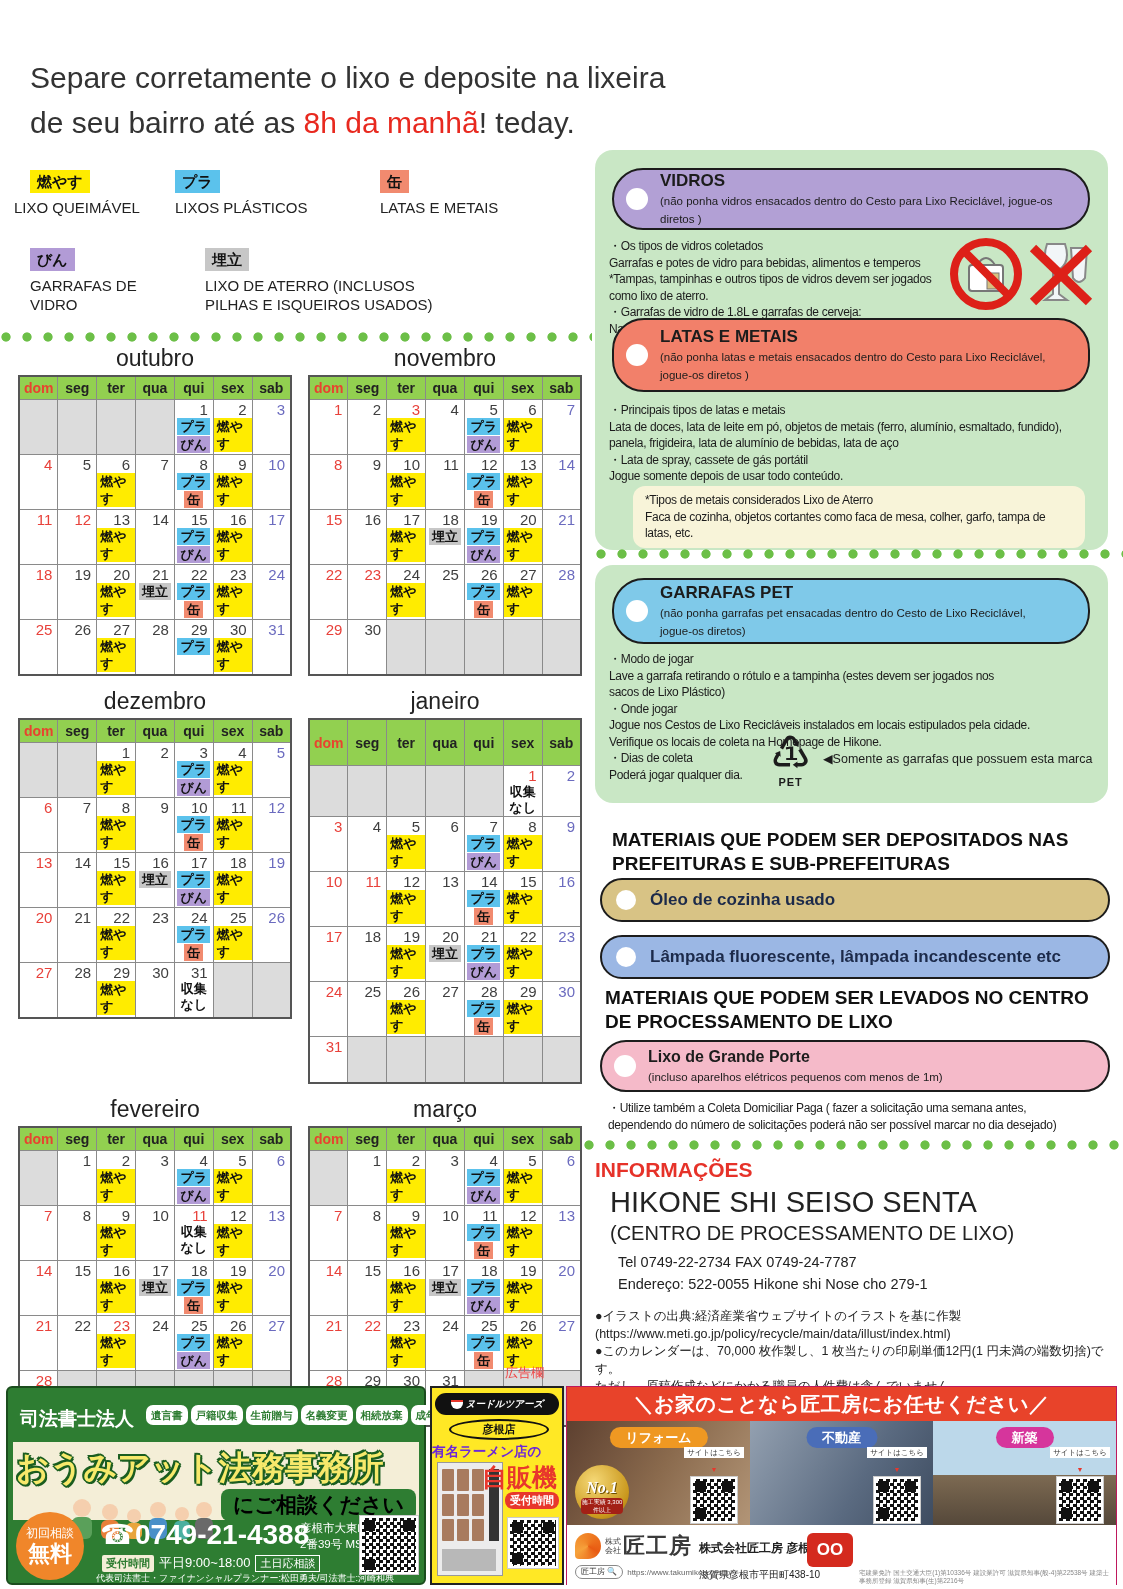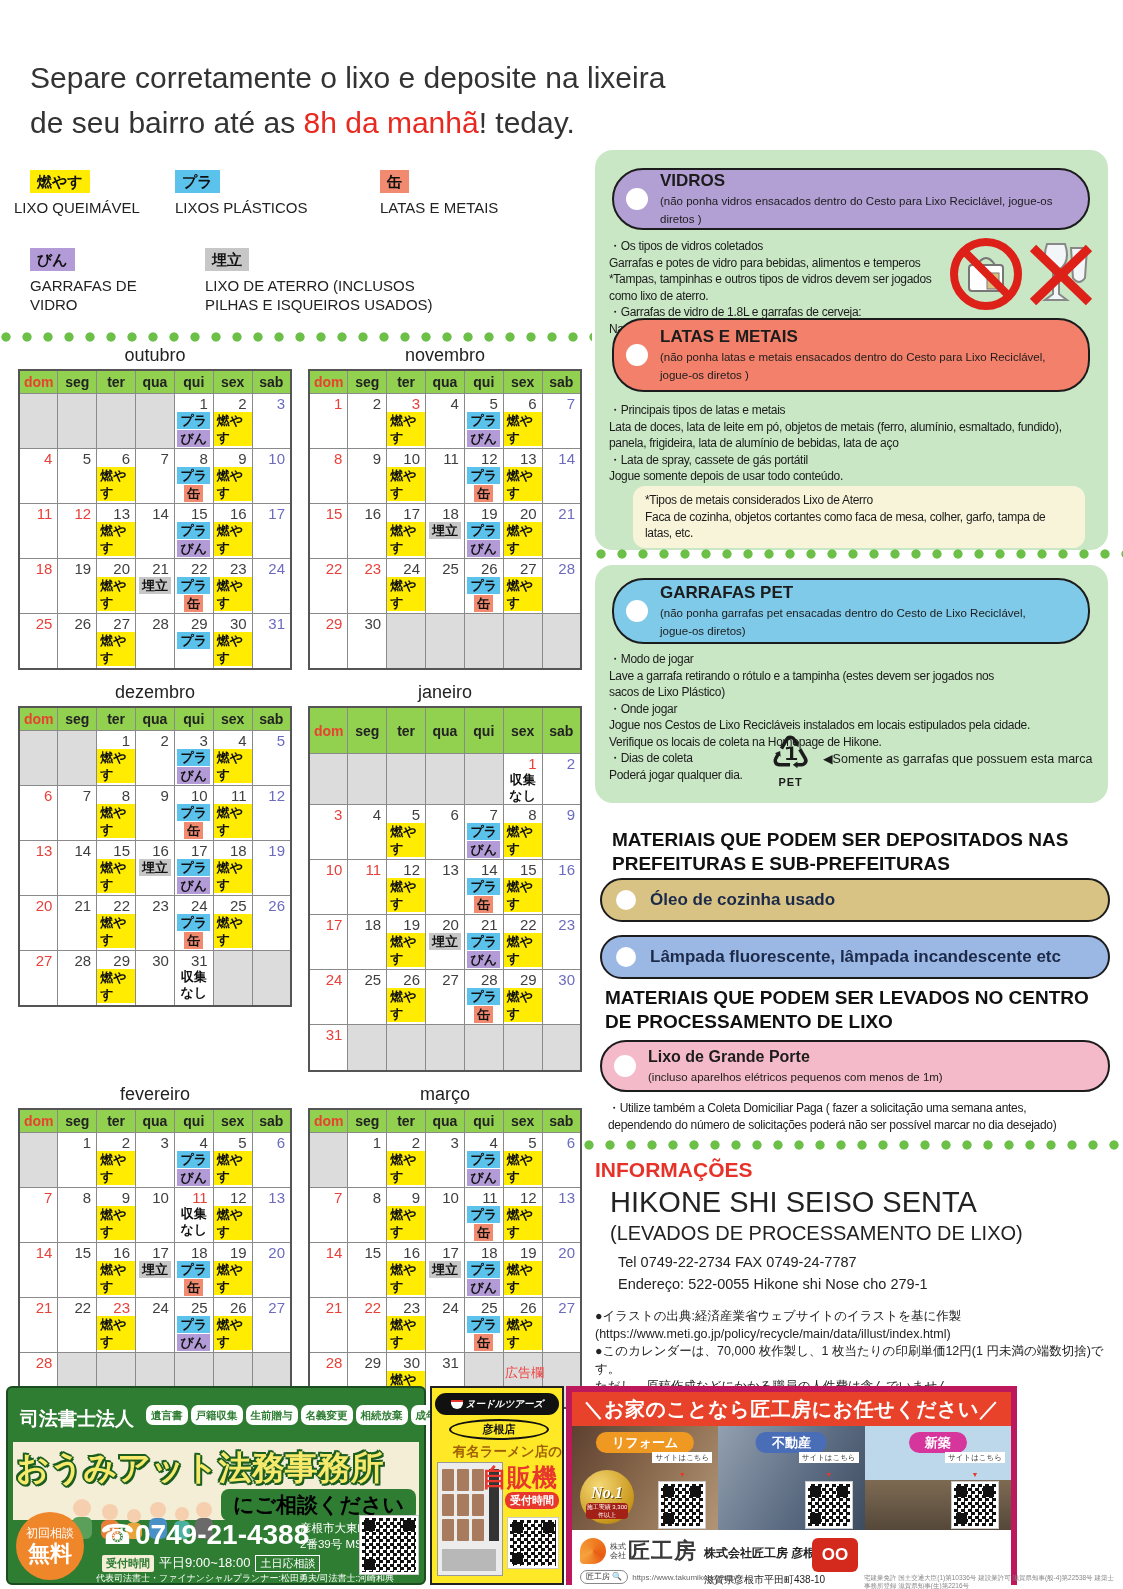--- a/index.html
+++ b/index.html
@@ -9,21 +9,21 @@
   
   #hdr{left:30px;top:55px;font-size:30px;line-height:45px;color:#333;font-weight:500;}
   .red{color:#e8291f;}
   
   .lchip{position:absolute;height:23px;line-height:23px;padding:0 7px;font-size:15px;font-weight:600;color:#111;}
   .llabel{position:absolute;font-size:15px;color:#222;line-height:19px;}
   
   .dots{position:absolute;height:11px;background-image:radial-gradient(circle at 6px 5px,#6cbf47 4.2px,rgba(0,0,0,0) 5px);background-size:21px 11px;}
   
   #cals{position:absolute;left:18px;top:345px;width:566px;display:grid;grid-template-columns:274px 274px;column-gap:16px;row-gap:12px;align-items:start;}
-  .cal-title{text-align:center;font-size:18px;color:#222;margin-bottom:3px;}
+  .cal-title{text-align:center;font-size:23px;color:#222;margin-bottom:3px;}
   .cal-t{border-collapse:collapse;table-layout:fixed;width:274px;border:2px solid #555;}
   .cal-t td{border:1px solid #8a8a8a;vertical-align:top;padding:0;height:54px;}
   .cal.six .cal-t td{height:45px;}
   .cal-t td.hd{background:#92d050;height:22px;text-align:center;font-size:14px;font-weight:bold;color:#222;vertical-align:middle;}
   .cal-t td.hd.hd-dom{color:#e8432f;}
   .cal-t td.empty{background:#dcdcdc;}
   .dn{text-align:right;padding:1px 5px 0 0;font-size:15px;color:#3f3f3f;line-height:17px;}
   .dn.red{color:#e8413a;}
   .dn.blue{color:#6b6bbf;}
   .chip{width:fit-content;margin:0 auto 1px auto;padding:0 3px;font-size:13px;line-height:17px;font-weight:600;color:#111;}
@@ -78,31 +78,31 @@
   .al-chip2{border:1px solid #fff;font-size:11px;padding:0 4px;}
   #al-addr{position:absolute;left:292px;top:132px;color:#fff;font-size:11.5px;line-height:16px;white-space:pre-line;}
   #al-staff{position:absolute;left:88px;top:184px;color:#fff;font-size:9px;white-space:nowrap;}
   #al-qr{position:absolute;right:6px;top:128px;width:54px;height:54px;}
   
   #ad-mid{left:430px;top:1386px;width:134px;height:199px;background:#ffe825;border:2px solid #222;box-sizing:border-box;}
   #am-band{position:absolute;left:3px;top:5px;width:124px;height:22px;background:#111;border-radius:11px;display:flex;align-items:center;justify-content:center;gap:3px;}
   #am-band .bowl{width:12px;height:7px;background:#fff;border-radius:0 0 7px 7px;border-top:2px solid #e8372c;}
   #am-band .bt{color:#fff;font-size:9.5px;font-weight:bold;font-style:italic;white-space:nowrap;}
   #am-branch{position:absolute;left:17px;top:31px;width:96px;height:17px;border:2px solid #111;border-radius:50%;text-align:center;font-size:11px;font-weight:bold;line-height:17px;color:#111;}
-  #am-l1{position:absolute;left:0;top:55px;width:100%;text-align:right;color:#a16207;font-weight:bold;font-size:13.5px;}
+  #am-l1{position:absolute;left:0;top:55px;width:100%;text-align:left;color:#6d28d9;font-weight:bold;font-size:13.5px;}
   #am-l2{position:absolute;right:5px;top:73px;color:#e8372c;font-weight:bold;font-size:25px;}
   #am-machine{position:absolute;left:5px;top:74px;width:64px;height:112px;background:#ececec;border:1px solid #999;}
   #am-machine .g{position:absolute;left:4px;top:6px;width:42px;height:72px;display:grid;grid-template-columns:repeat(3,1fr);gap:3px;}
   #am-machine .g div{background:#a87b5e;border-radius:1px;}
   #am-machine .side{position:absolute;right:3px;top:6px;width:10px;height:72px;background:#333;}
   #am-machine .base{position:absolute;left:4px;bottom:4px;width:54px;height:22px;background:#b8b8b8;}
   #am-badge{position:absolute;right:3px;top:104px;background:#e8372c;color:#fff;font-weight:bold;font-size:11px;line-height:17px;padding:0 5px;border-radius:8px;}
   #am-qr{position:absolute;right:4px;top:130px;width:46px;height:46px;}
   
-  #ad-right{left:566px;top:1386px;width:451px;height:199px;background:#6d28d9;border:6px solid #be185d;box-sizing:border-box;}
+  #ad-right{left:566px;top:1386px;width:551px;height:199px;background:#6d28d9;border:1px solid #be185d;box-sizing:border-box;}
   #ar-banner{position:absolute;left:0;top:0;width:100%;height:34px;background:#e8432a;color:#fff;font-weight:bold;font-size:20px;text-align:center;line-height:34px;letter-spacing:0.5px;}
   #ar-photos{position:absolute;left:0;top:34px;width:100%;height:104px;display:flex;}
   .ar-p{position:relative;flex:1;}
   .ar-p.p0{background:linear-gradient(120deg,#5d4030 0%,#8a6a4d 50%,#b29577 100%);}
   .ar-p.p1{background:linear-gradient(120deg,#93a0b0 0%,#5a6a80 60%,#3e4c60 100%);}
   .ar-p.p2{background:linear-gradient(180deg,#bcd8ea 0 52%,#7d6a52 52%,#55483a 100%);}
   .ar-badge{position:absolute;left:50%;transform:translateX(-50%);top:6px;color:#fff;font-weight:bold;font-size:13px;line-height:21px;padding:0 16px;border-radius:11px;white-space:nowrap;}
   .ar-site{position:absolute;right:6px;top:26px;width:60px;text-align:center;}
   .ar-site .s{background:#fff;color:#333;font-size:7.5px;line-height:11px;display:block;}
   .ar-site .v{color:#e8372c;font-size:7px;line-height:7px;}
@@ -1091,21 +1091,21 @@
       <span class="ps">(incluso aparelhos elétricos pequenos com menos de 1m)</span>
     </span>
   </div>
   <div class="bullets" style="left:608px;top:1100px;width:510px;">・Utilize também a Coleta Domiciliar Paga ( fazer a solicitação uma semana antes,
   dependendo do número de solicitações poderá não ser possível marcar no dia desejado)</div>
 
   <div class="dots" style="left:583px;top:1140px;width:540px;"></div>
 
   <div class="abs" id="inf-label" style="left:595px;top:1158px;">INFORMAÇÕES</div>
   <div class="abs" id="inf-name" style="left:610px;top:1186px;">HIKONE SHI SEISO SENTA</div>
-  <div class="abs" id="inf-sub" style="left:610px;top:1222px;">(LEVADOS DE PROCESSAMENTO DE LIXO)</div>
+  <div class="abs" id="inf-sub" style="left:610px;top:1222px;">(CENTRO DE PROCESSAMENTO DE LIXO)</div>
   <div class="abs inf-line" style="left:618px;top:1254px;">Tel 0749-22-2734  FAX 0749-24-7787</div>
   <div class="abs inf-line" style="left:618px;top:1276px;">Endereço: 522-0055  Hikone shi Nose cho 279-1</div>
   <div class="abs jpnotes" style="left:595px;top:1308px;width:528px;">●イラストの出典:経済産業省ウェブサイトのイラストを基に作製
 (https://www.meti.go.jp/policy/recycle/main/data/illust/index.html)
 ●このカレンダーは、70,000 枚作製し、1 枚当たりの印刷単価12円(1 円未満の端数切捨)です。
 ただし、原稿作成などにかかる職員の人件費は含んでいません。</div>
 
   <div class="abs" id="ad-label">広告欄</div>
 
   <div class="abs" id="ad-left">

